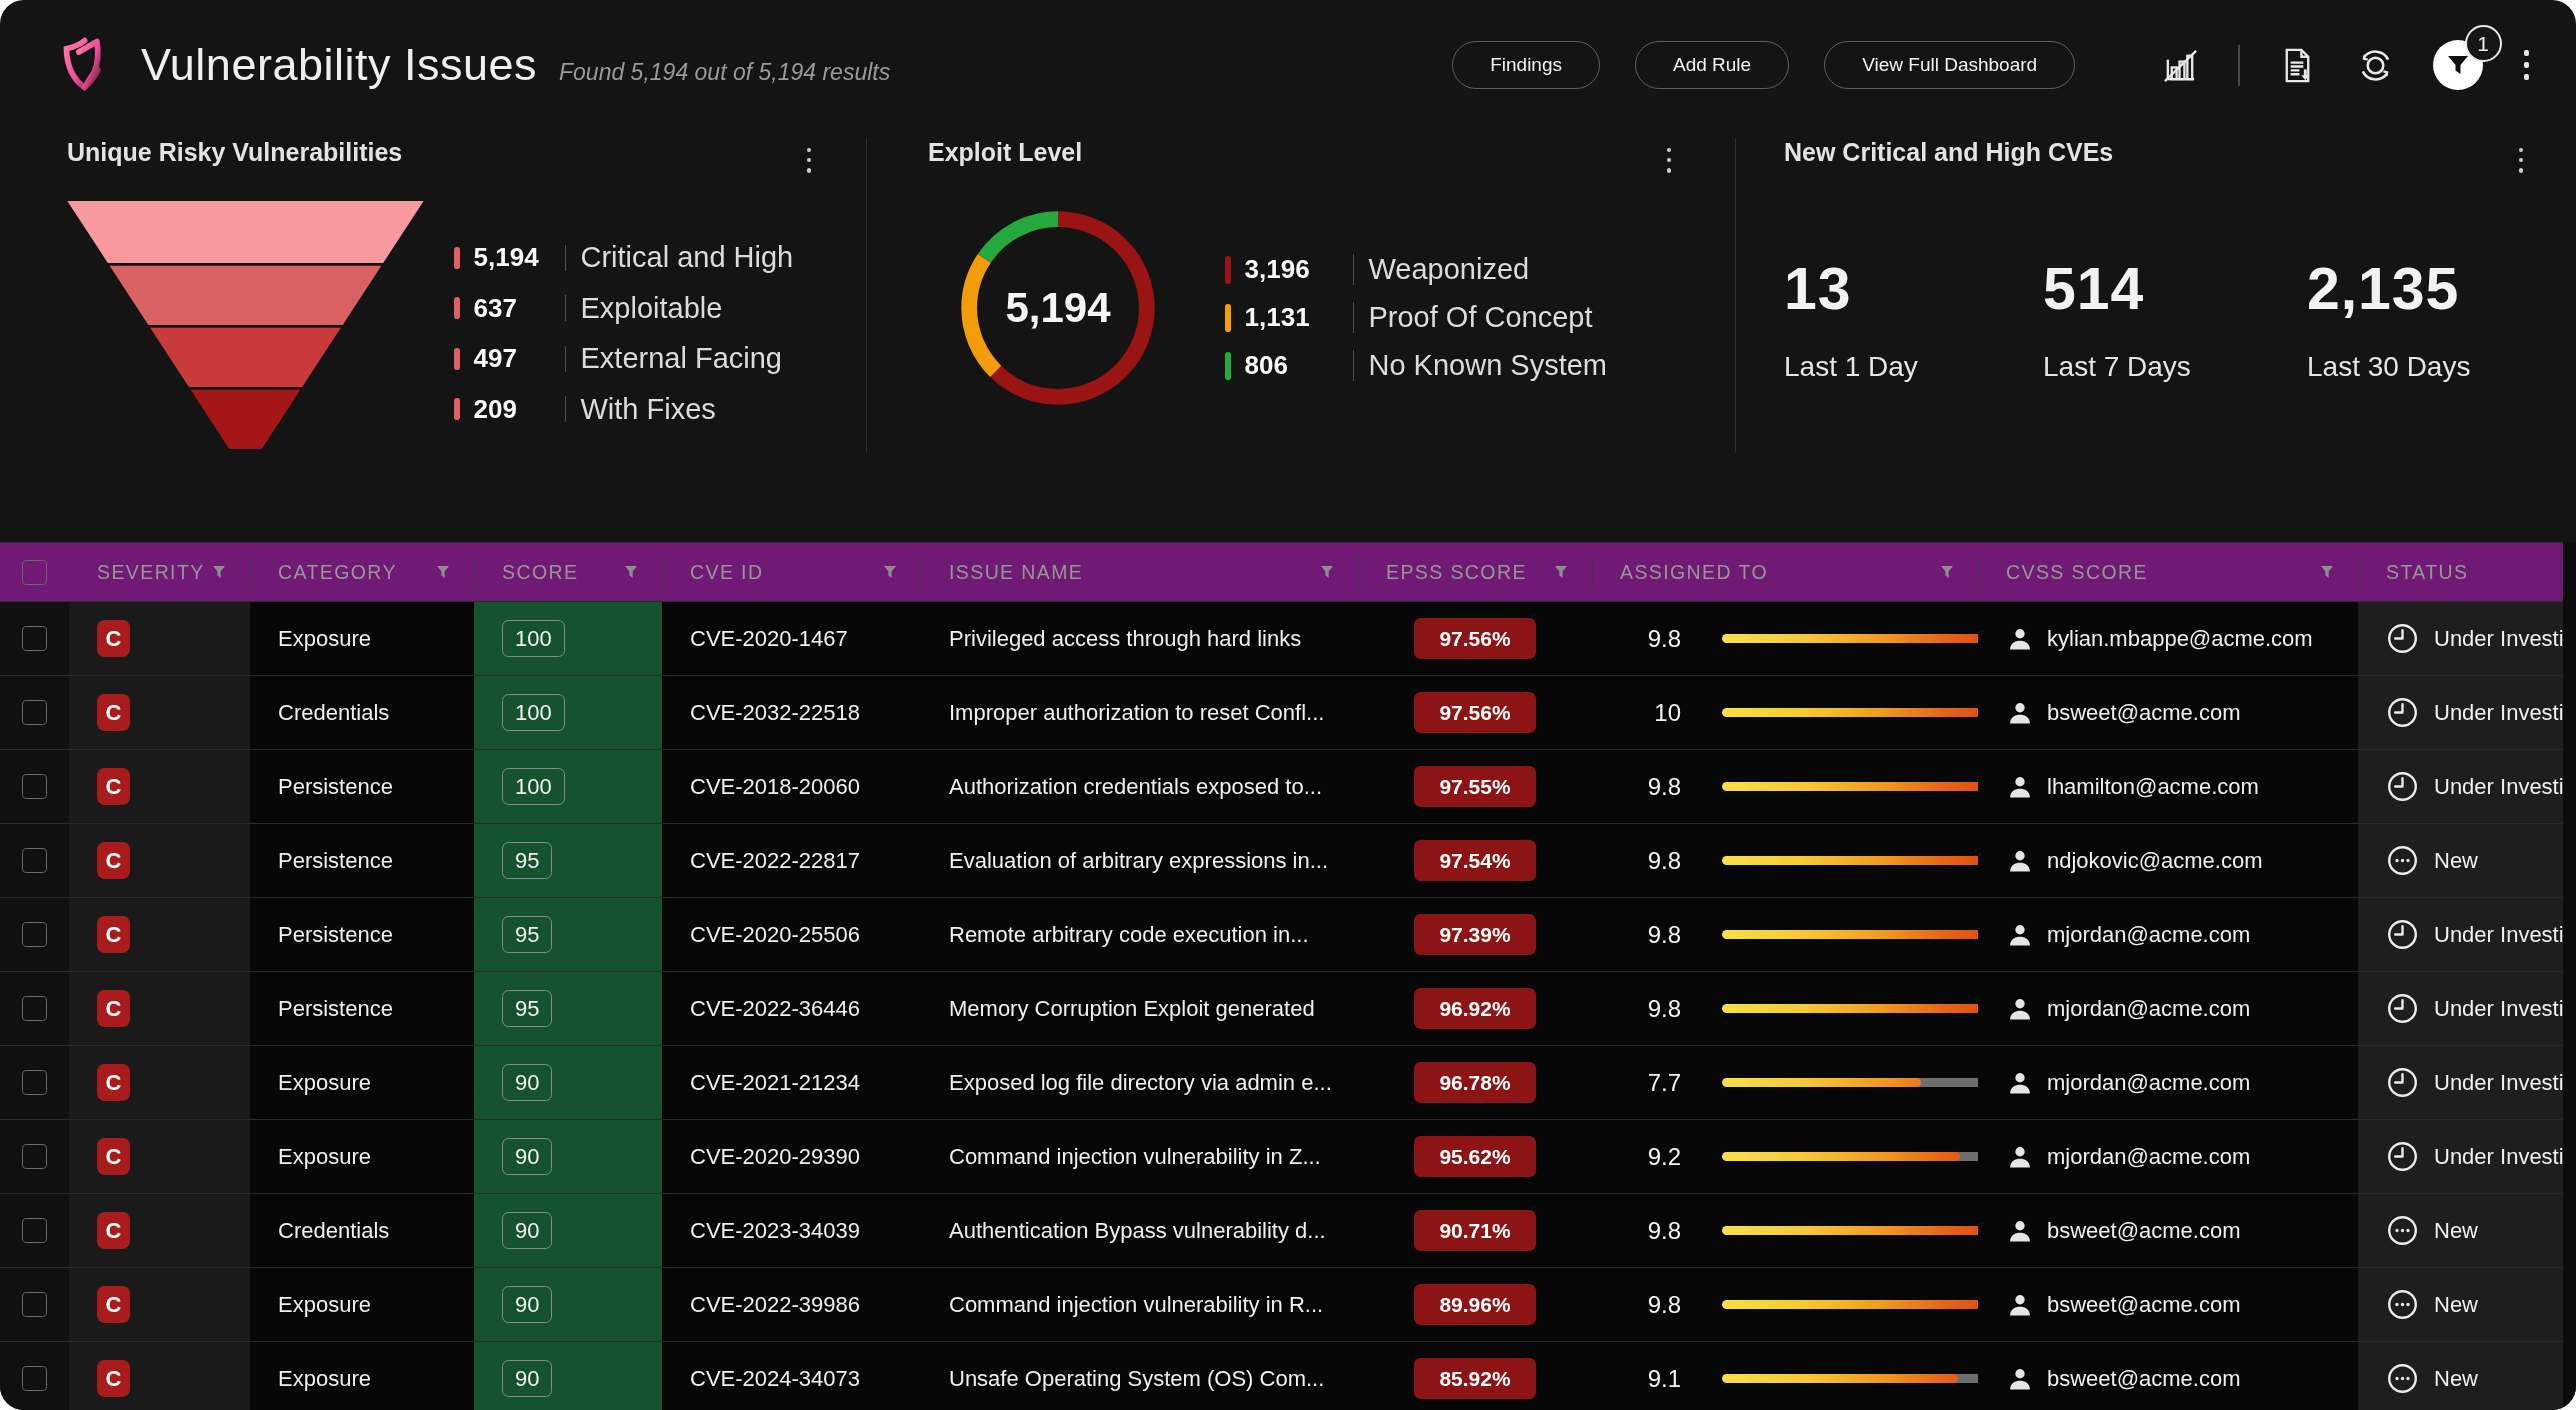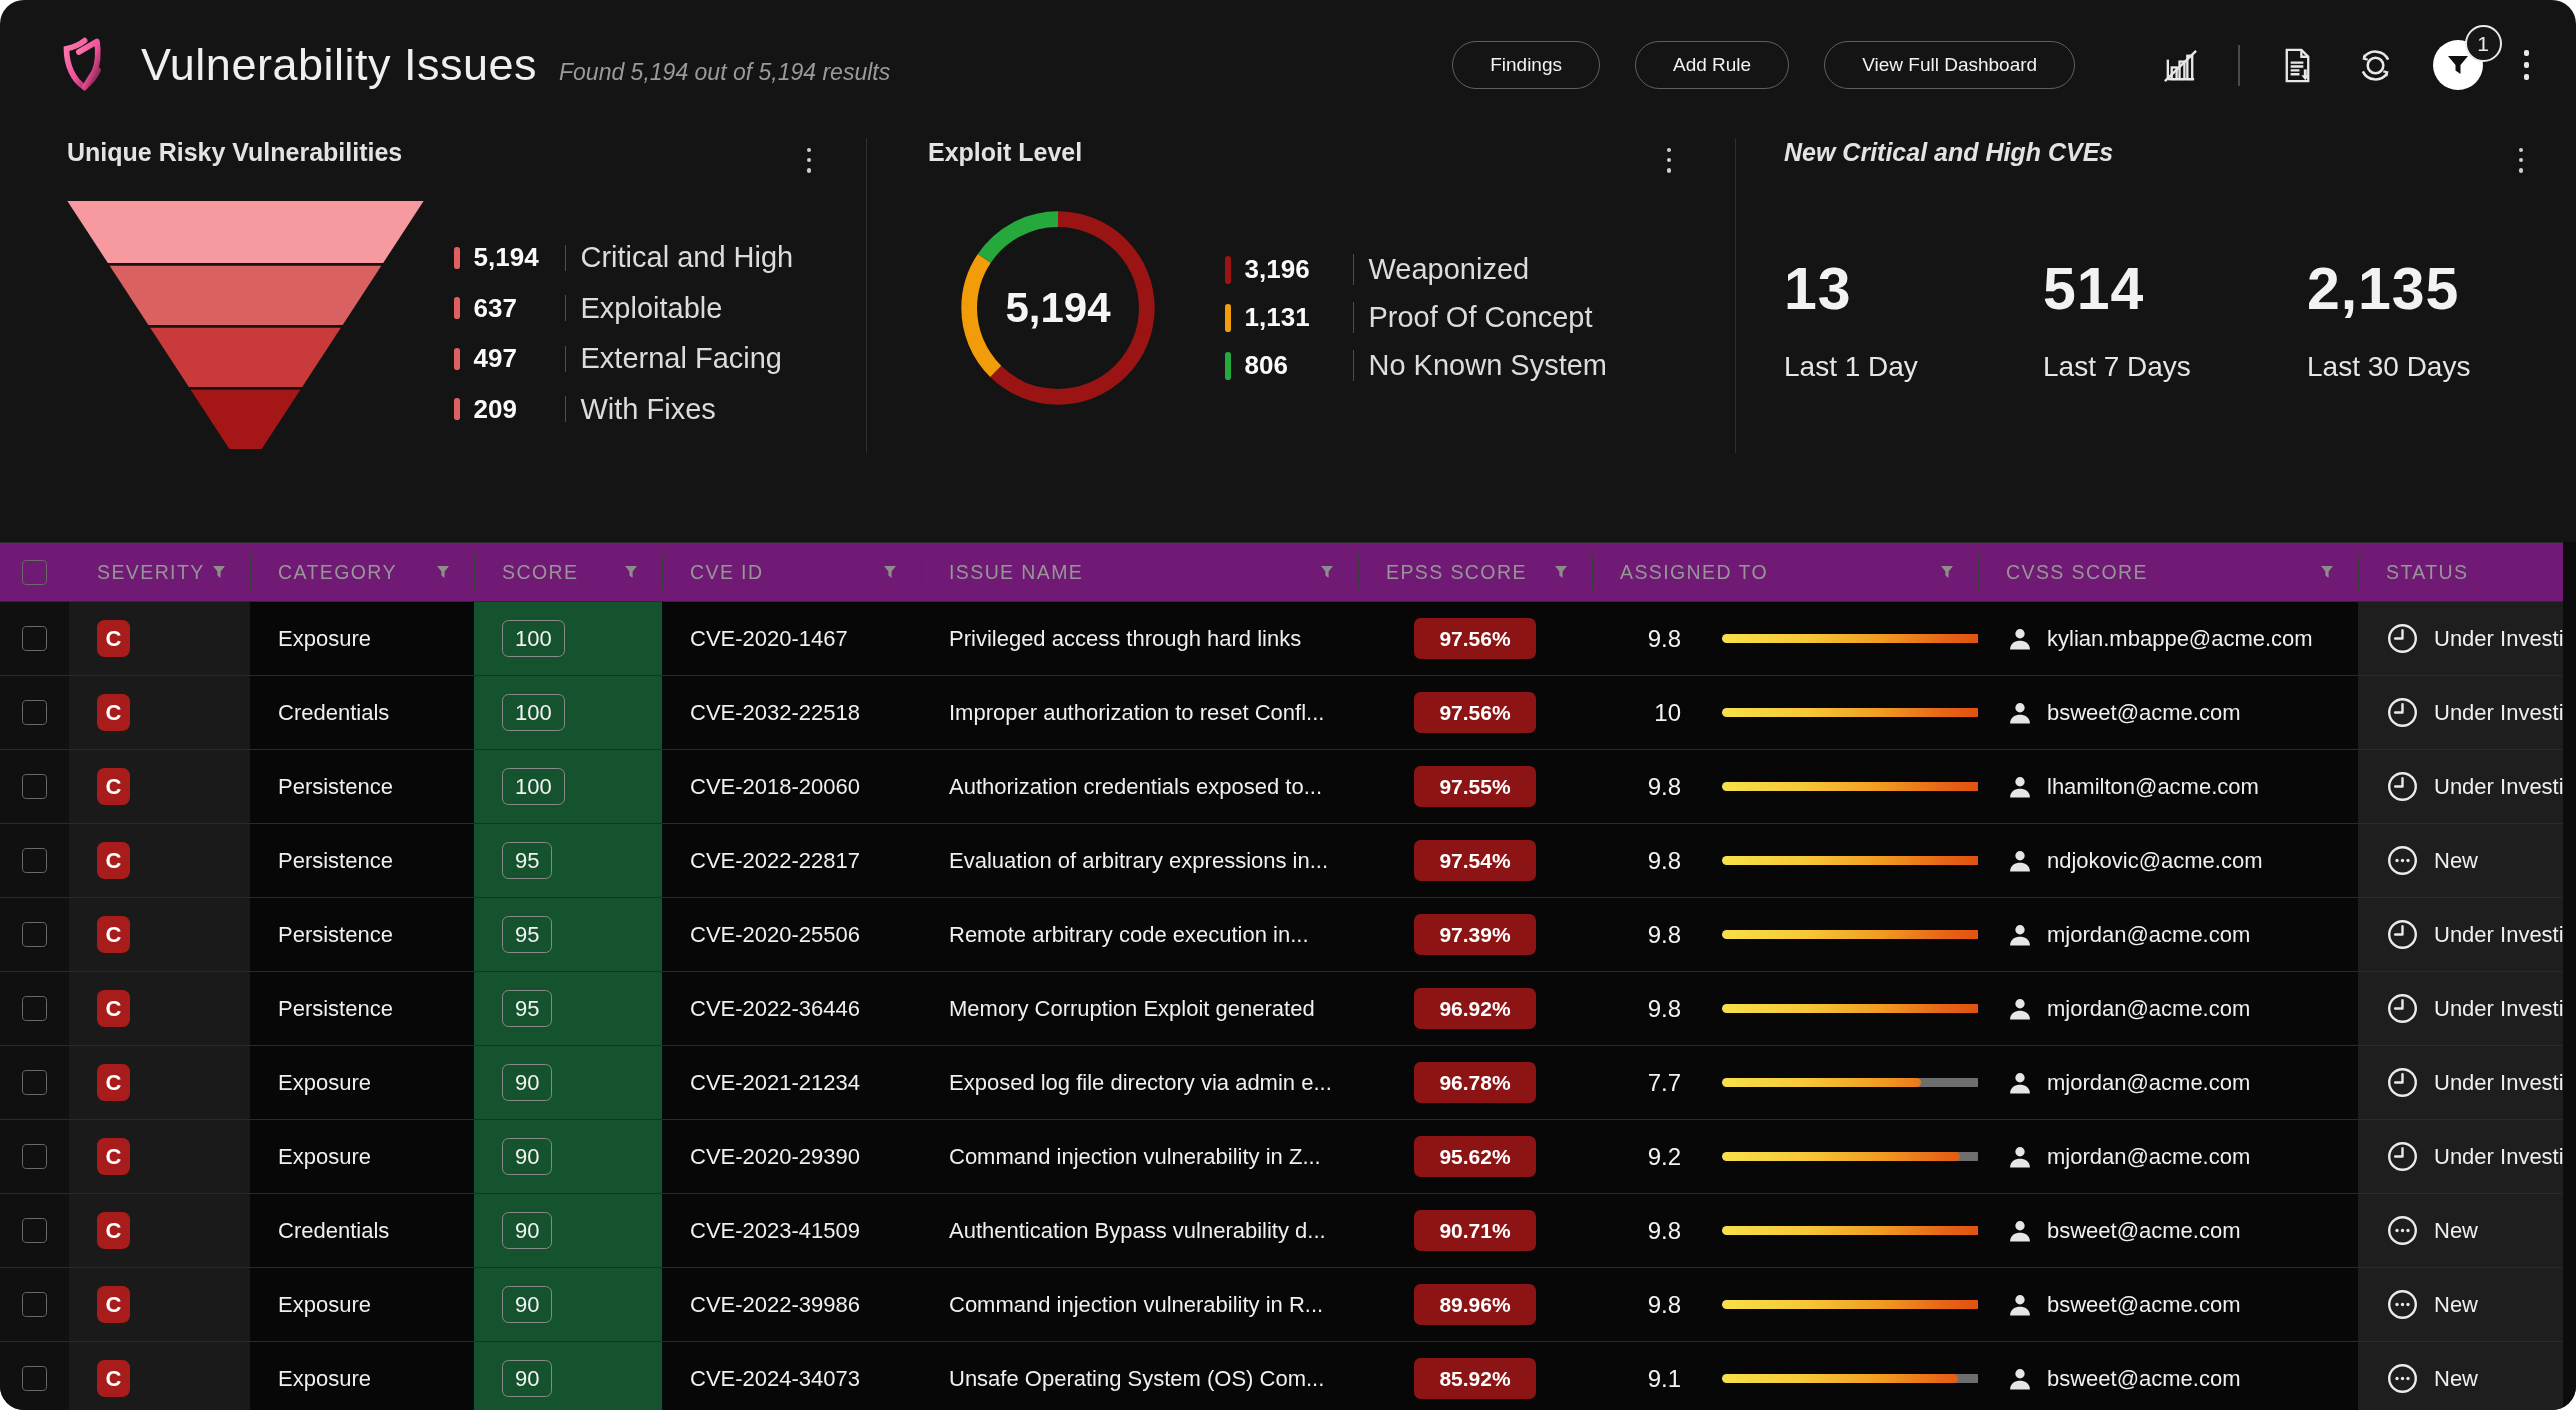--- a/index.html
+++ b/index.html
@@ -237,21 +237,21 @@
             <span class="legend-num">806</span>
             <span class="legend-vr"></span>
             <span class="legend-label">No Known System</span>
           </div>
         </div>
     </div>
 
     <div class="pdiv" style="left:1735px;"></div>
 
     <div class="panel" style="left:1742px;width:834px;">
-      <h2 class="panel-title" style="left:42px;font-style:italic;">New Critical and High CVEs</h2>
+      <h2 class="panel-title" style="left:42px;">New Critical and High CVEs</h2>
       <span class="panel-kebab" style="right:49px;">
           <i></i>
           <i></i>
           <i></i>
         </span>
       <div id="stats-wrap">
           <div class="stat-block" style="left: 42px;">
             <div class="stat-value">13</div>
             <div class="stat-label">Last 1 Day</div>
           </div>
@@ -704,21 +704,21 @@
               <span class="sev-text">C</span>
             </span>
           </div>
     <div class="cell">
             <span class="cat-text">Credentials</span>
           </div>
     <div class="cell">
             <span class="score-box">90</span>
           </div>
     <div class="cell">
-            <span class="cve-text">CVE-2023-41509</span>
+            <span class="cve-text">CVE-2023-34039</span>
           </div>
     <div class="cell">
             <span class="issue-text">Authentication Bypass vulnerability d...</span>
           </div>
     <div class="cell c-epss">
             <span class="epss-badge">90.71%</span>
           </div>
     <div class="cell">
             <span class="cvss-num">9.8</span>
       <span class="bar">

